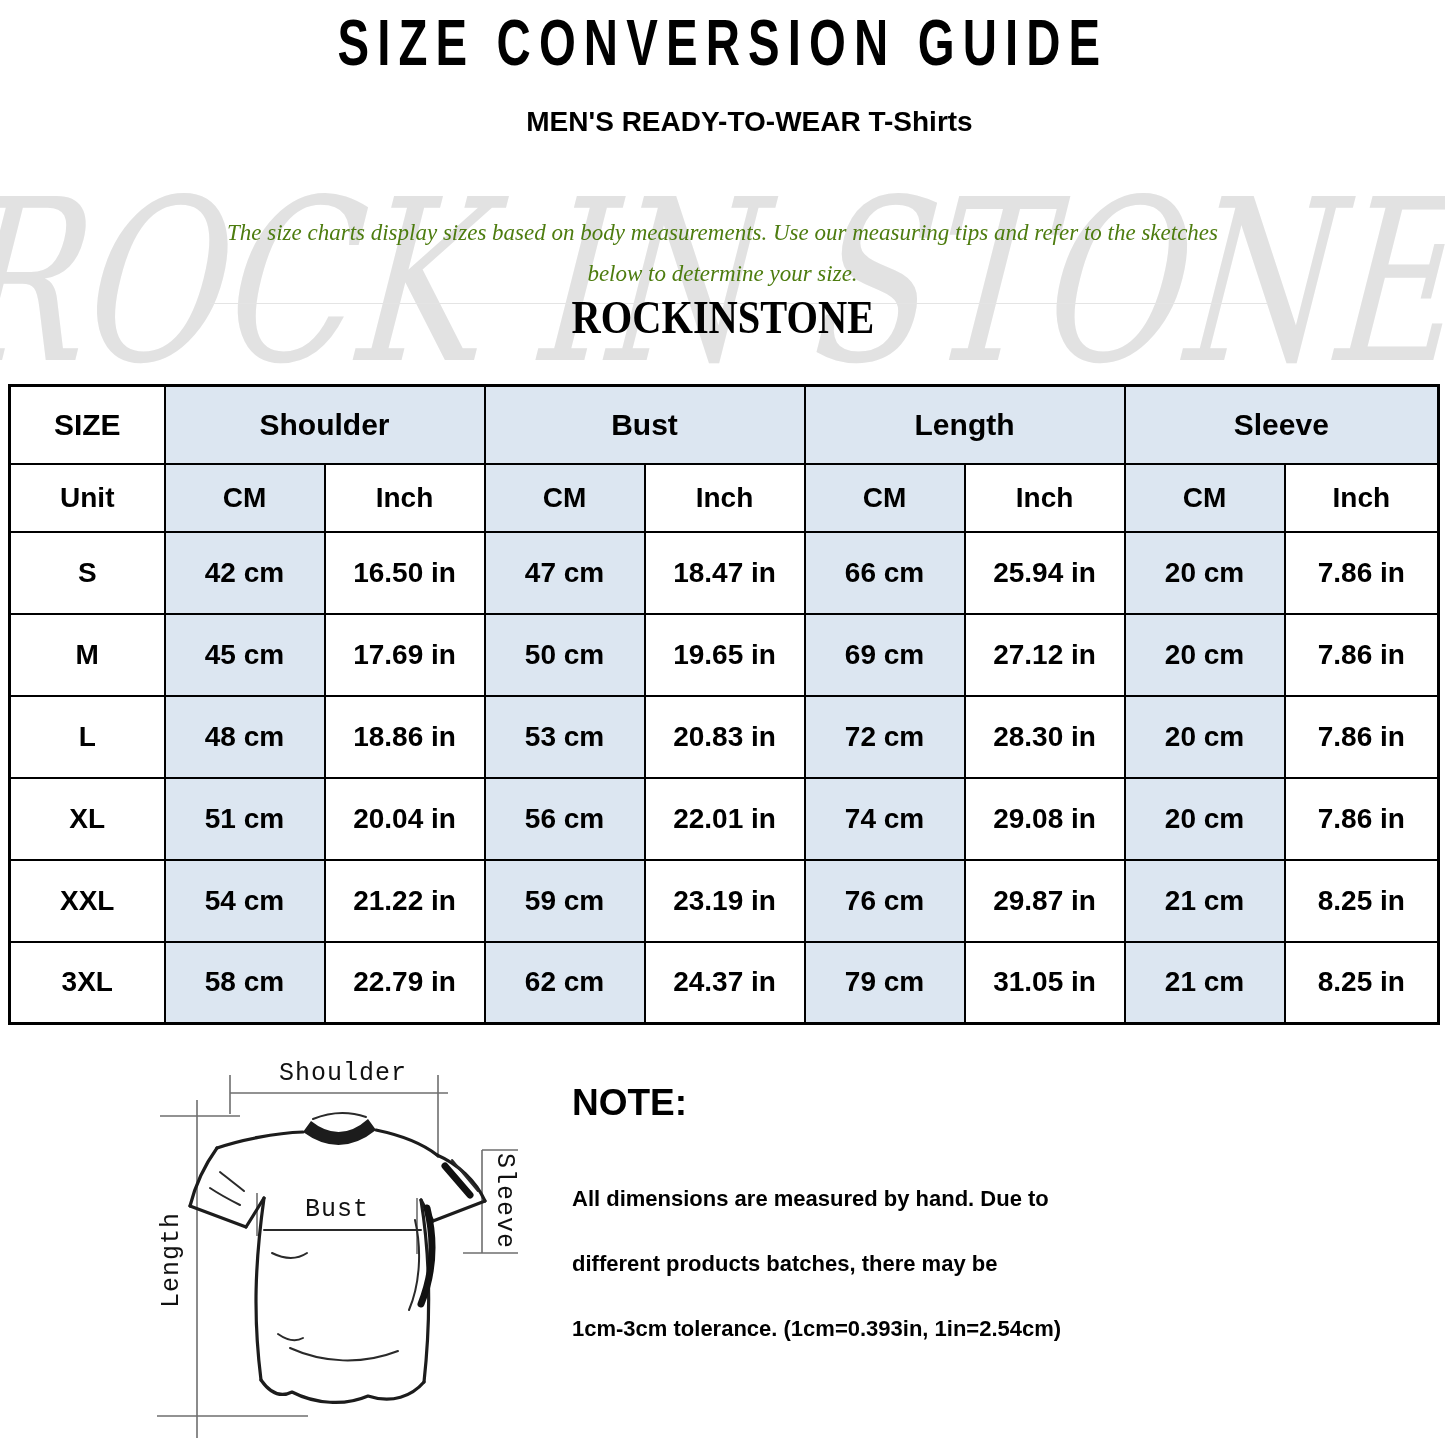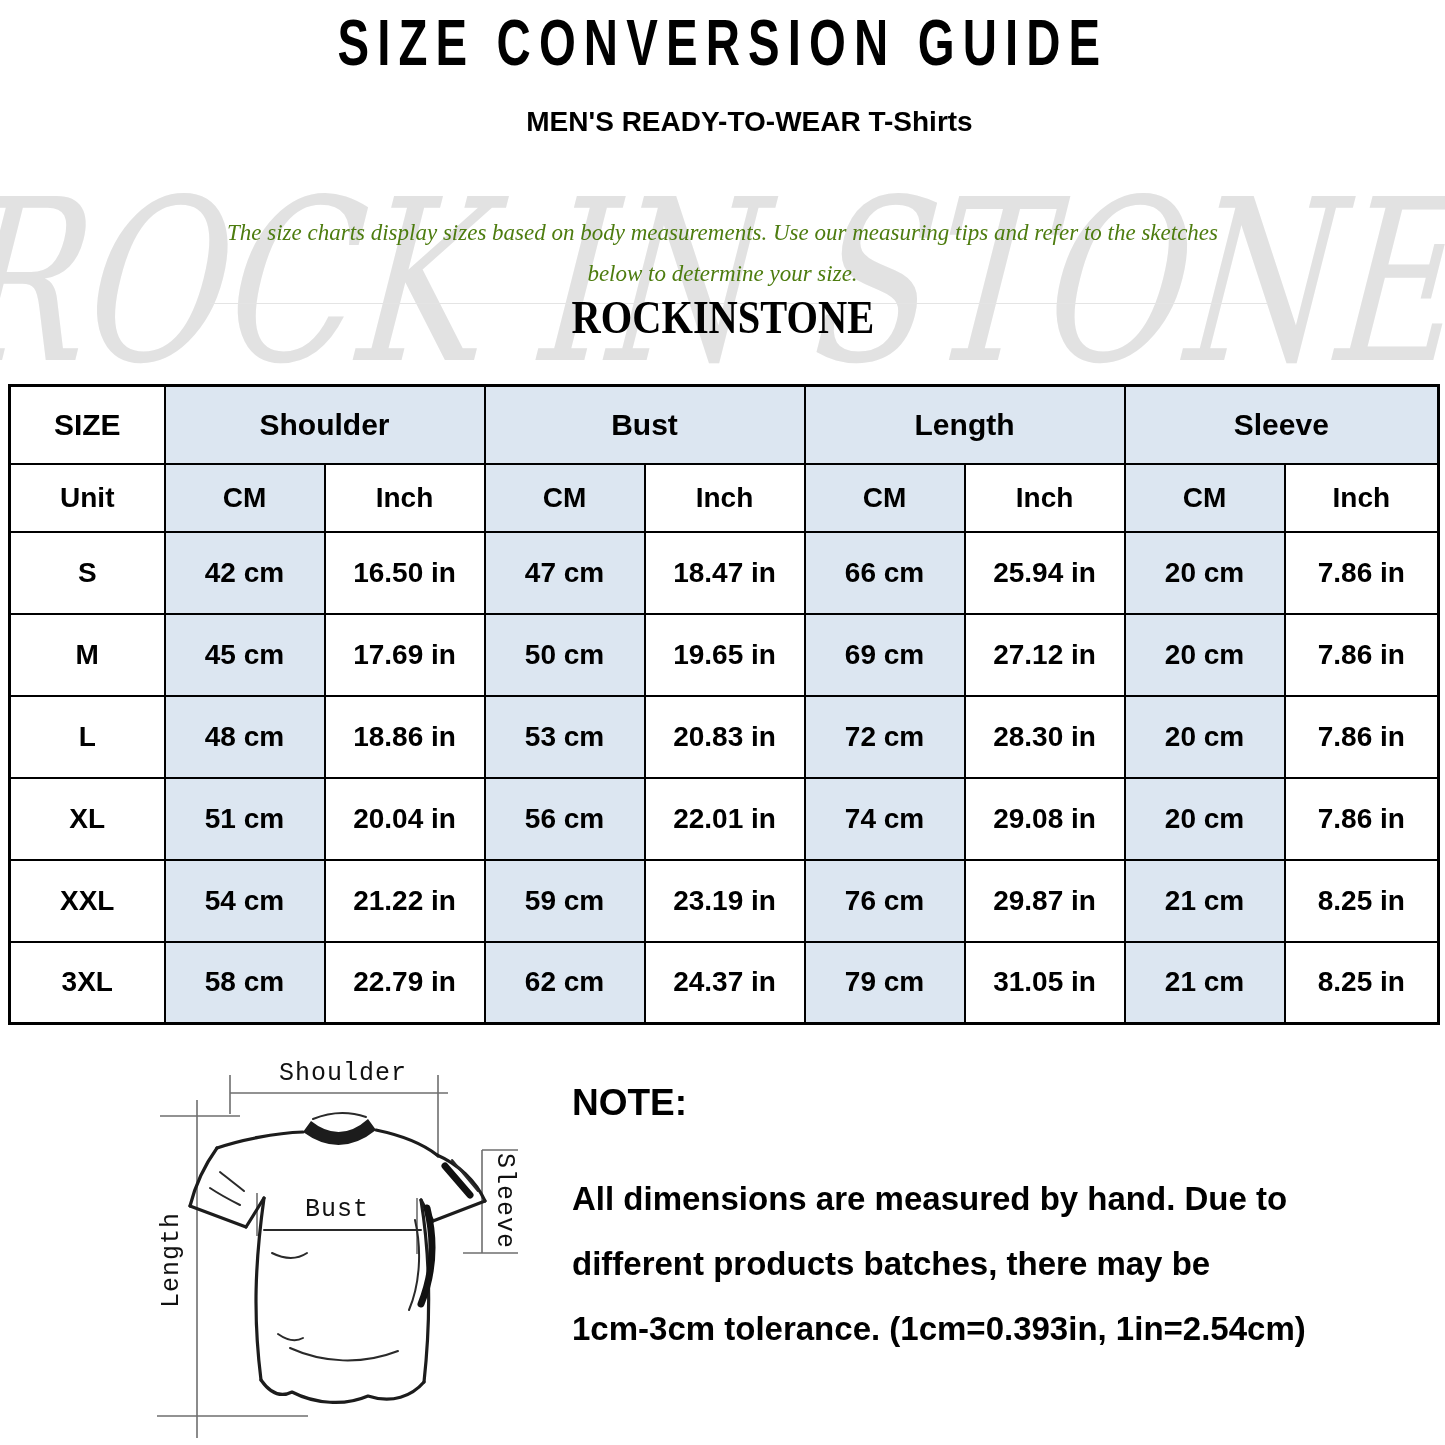--- a/index.html
+++ b/index.html
@@ -91,21 +91,21 @@
   tbody th    { font-size: 28px; }
   tbody td    { font-size: 28px; }
   .blue { background: #dce6f1; }
 
   
   .note {
     position: absolute; left: 572px; top: 1082px; width: 840px;
     font-weight: bold;
   }
   .note-heading { font-size: 37px; margin-bottom: 42px; }
-  .note-line { font-size: 33px; line-height: 65px; white-space: nowrap; }
+  .note-line { font-size: 22px; line-height: 65px; white-space: nowrap; }
 
   
   .diagram-svg { position: absolute; left: 140px; top: 1048px; }
   .dim-line  { stroke: #6e6e6e; stroke-width: 1.6; fill: none; }
   .shirt     { stroke: #1c1c1c; stroke-width: 3.2; fill: none;
                stroke-linecap: round; stroke-linejoin: round; }
   .shirt-thin{ stroke: #2a2a2a; stroke-width: 2;  fill: none; stroke-linecap: round; }
   .shirt-heavy{ stroke: #111; stroke-width: 7; fill: none; stroke-linecap: round; }
   .diag-label {
     font-family: "Liberation Mono", monospace;

